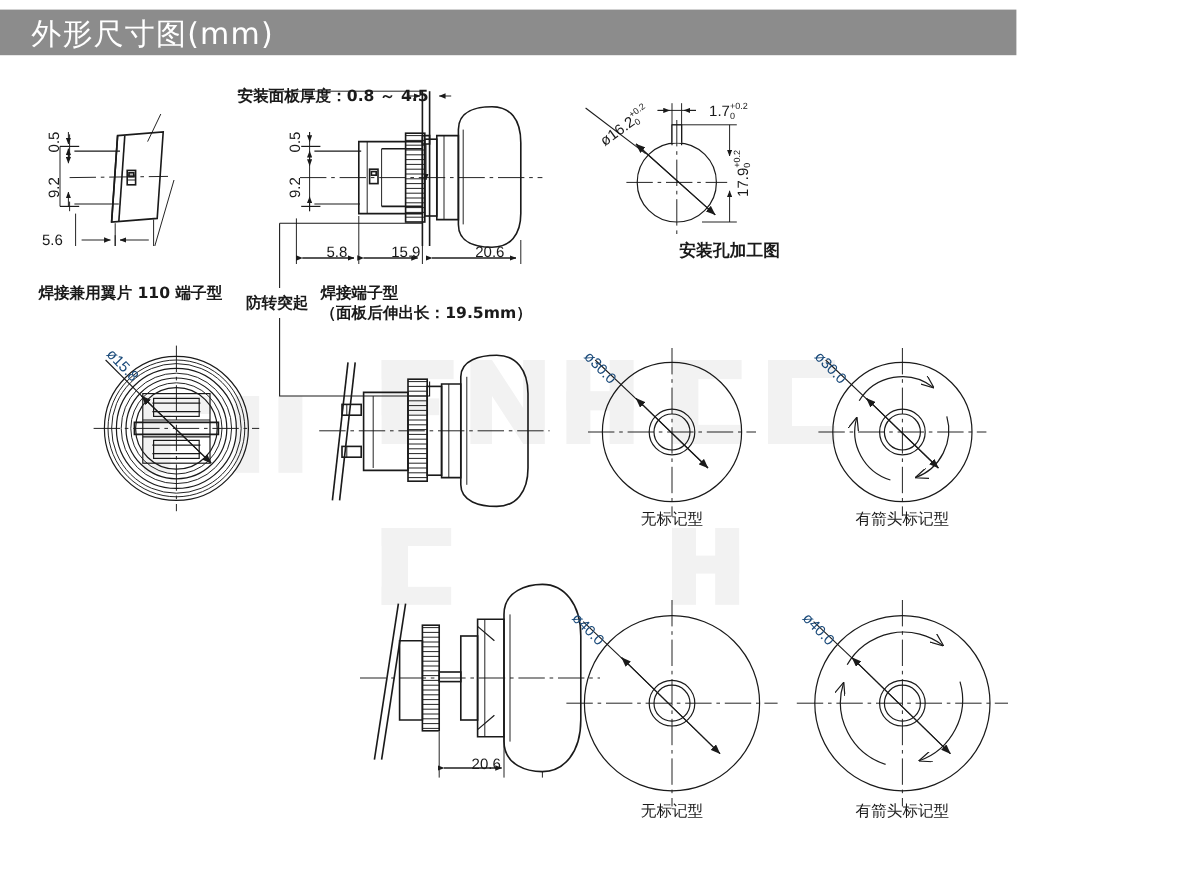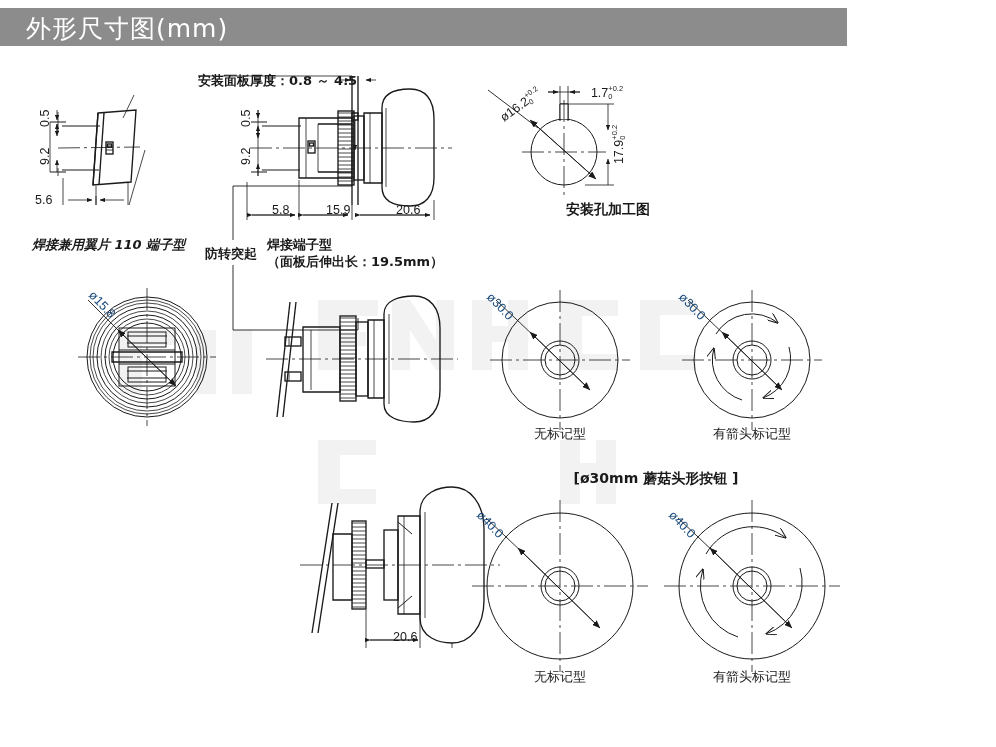--- a/index.html
+++ b/index.html
@@ -371,21 +371,21 @@
       <path class="lead" d="M792,628 L710,548" marker-end="url(#ar)"></path>
       <path class="lead" d="M710,548 L792,628" marker-end="url(#ar)"></path>
       <path class="lead" d="M716,554 L678,518"></path>
     </g>
   </svg>
 
   <div class="dim rot" style="left:38px;top:127px;">0.5</div>
   <div class="dim rot" style="left:38px;top:165px;">9.2</div>
   <div class="dim" style="left:35px;top:193px;">5.6</div>
 
-  <div class="tx cn b" style="left:32px;top:236px;font-size:13px;font-style:italic;">焊接兼用翼片 110 端子型</div>
+  <div class="tx cn b" style="left:32px;top:236px;font-size:13px;">焊接兼用翼片 110 端子型</div>
 
   <div class="tx cn b" style="left:198px;top:60px;font-size:13px;margin-top:12px;">安装面板厚度：0.8 ～ 4.5</div>
 
   <div class="dim rot" style="left:239px;top:127px;">0.5</div>
   <div class="dim rot" style="left:239px;top:165px;">9.2</div>
   <div class="dim c" style="left:272px;top:203px;">5.8</div>
   <div class="dim c" style="left:326px;top:203px;text-align:right;">15.9</div>
   <div class="dim c" style="left:396px;top:203px;">20.6</div>
 
   <div class="tx cn b" style="left:267px;top:236px;font-size:13px;">焊接端子型</div>
@@ -411,21 +411,20 @@
        color:#1a4a7a;">ø15.8</div>
 
   <div class="dim" style="left:494px;top:290px;transform:rotate(46deg);transform-origin:left top;
        color:#1a4a7a;">ø30.0</div>
   <div class="tx cn c" style="left:560px;top:425px;font-size:13px;">无标记型</div>
 
   <div class="dim" style="left:686px;top:290px;transform:rotate(46deg);transform-origin:left top;
        color:#1a4a7a;">ø30.0</div>
   <div class="tx cn c" style="left:752px;top:425px;font-size:13px;">有箭头标记型</div>
 
-  <div class="tx cn b c" style="left:656px;top:469px;font-size:14px;">[ø30mm 蘑菇头形按钮 ]</div>
 
   <div class="dim c" style="left:393px;top:630px;">20.6</div>
 
   <div class="dim" style="left:484px;top:508px;transform:rotate(46deg);transform-origin:left top;
        color:#1a4a7a;">ø40.0</div>
   <div class="tx cn c" style="left:560px;top:668px;font-size:13px;">无标记型</div>
 
   <div class="dim" style="left:676px;top:508px;transform:rotate(46deg);transform-origin:left top;
        color:#1a4a7a;">ø40.0</div>
   <div class="tx cn c" style="left:752px;top:668px;font-size:13px;">有箭头标记型</div>

